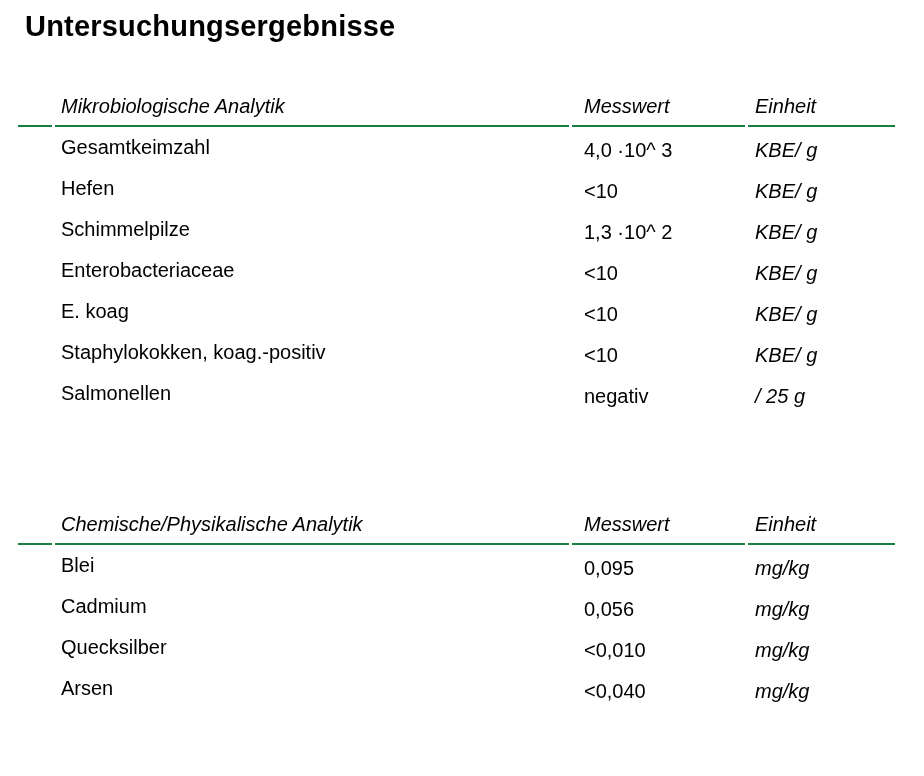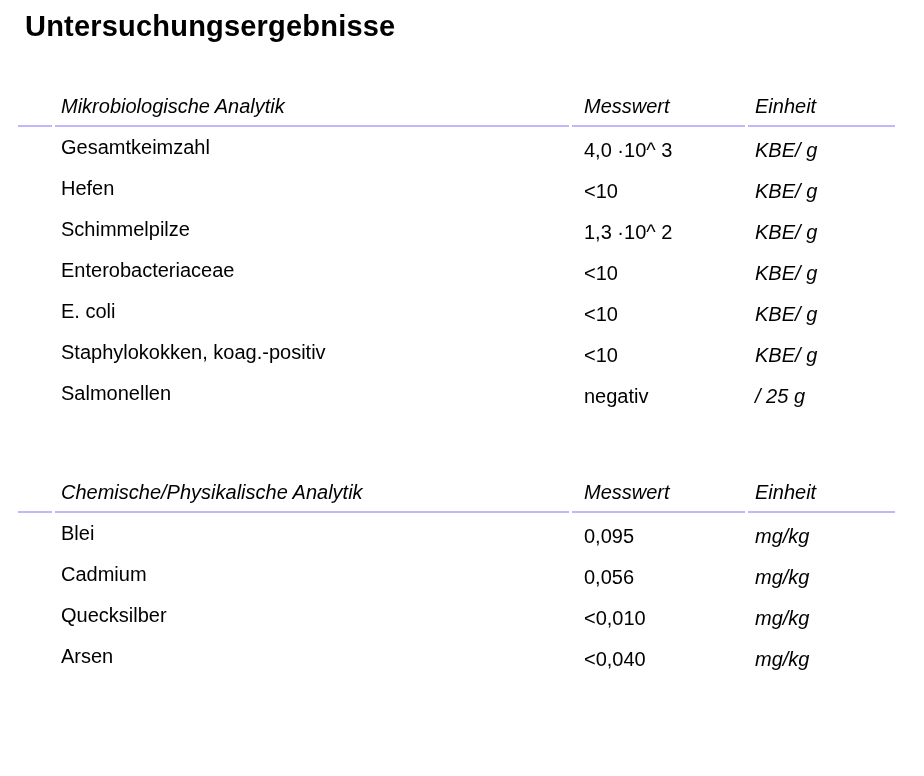--- a/index.html
+++ b/index.html
@@ -19,38 +19,38 @@
     letter-spacing: 0.2px;
   }
 
   table.results {
     border-collapse: separate;
     border-spacing: 3px 0;
     margin-left: 15px;
     table-layout: fixed;
   }
   table.results.first { margin-top: 48px; }
-  table.results.second { margin-top: 63px; }
+  table.results.second { margin-top: 95px; }
 
   col.c-spacer { width: 34px; }
   col.c-name   { width: 514px; }
   col.c-val    { width: 173px; }
   col.c-unit   { width: 147px; }
 
   th, td {
     text-align: left;
     font-weight: normal;
     padding: 0;
     white-space: nowrap;
     overflow: hidden;
   }
 
   tr.head { height: 36px; }
   tr.head th, tr.head td {
-    border-bottom: 2px solid #c4b5fd;
+    border-bottom: 2px solid #15803d;
     vertical-align: bottom;
     padding-bottom: 7px;
   }
   tr.head th { font-style: italic; }
 
   tbody td { height: 41px; vertical-align: middle; }
 
   th.name, td.name { padding-left: 6px; }
   th.val,  td.val  { padding-left: 12px; }
   th.unit, td.unit { padding-left: 7px; font-style: italic; }
@@ -99,21 +99,21 @@
         <td class="unit">KBE/ g</td>
       </tr>
       <tr>
         <td class="spacer"></td>
         <td class="name">Enterobacteriaceae</td>
         <td class="val">&lt;10</td>
         <td class="unit">KBE/ g</td>
       </tr>
       <tr>
         <td class="spacer"></td>
-        <td class="name">E. coli</td>
+        <td class="name">E. koag</td>
         <td class="val">&lt;10</td>
         <td class="unit">KBE/ g</td>
       </tr>
       <tr>
         <td class="spacer"></td>
         <td class="name">Staphylokokken, koag.-positiv</td>
         <td class="val">&lt;10</td>
         <td class="unit">KBE/ g</td>
       </tr>
       <tr>

